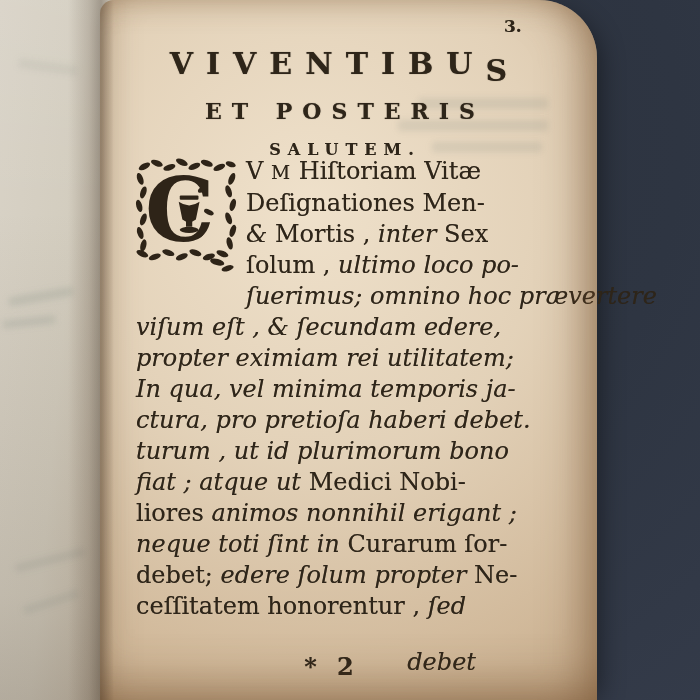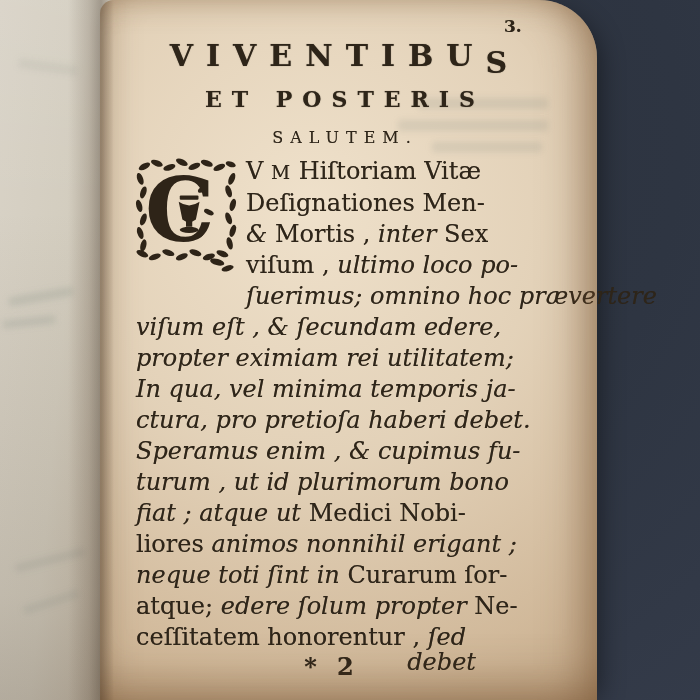--- a/index.html
+++ b/index.html
@@ -43,26 +43,26 @@
     position:absolute;inset:0;border-top-right-radius:58px;border-top-left-radius:14px;pointer-events:none;z-index:6;
     box-shadow:
       inset -30px 0 42px -16px rgba(112,76,44,0.50),
       inset 0 -36px 46px -20px rgba(112,76,44,0.42),
       inset 26px 0 32px -18px rgba(118,88,58,0.34),
       inset 0 18px 28px -16px rgba(150,114,74,0.26);
   }
 
   .ink{color:#2e2519;}
   .header{position:absolute;left:30px;top:30px;width:430px;text-align:center;z-index:4;}
-  .t1{font-size:30px;letter-spacing:13px;font-weight:bold;line-height:1.2;margin:8px;
+  .t1{font-size:30px;letter-spacing:13px;font-weight:bold;line-height:1.2;margin:16px;
       text-shadow:0 0 1px rgba(46,37,25,0.55);}
   .t1 .s2{position:relative;top:7px;}
   .t2{font-size:22px;letter-spacing:10px;font-weight:bold;line-height:1.2;margin:12px 0 0 0;
       text-shadow:0 0 1px rgba(46,37,25,0.5);}
-  .t3{font-size:16px;letter-spacing:7px;font-weight:normal;margin:16px 0 0 0;
+  .t3{font-size:16px;letter-spacing:7px;font-weight:bold;margin:16px 0 0 0;
       text-shadow:0 0 0.5px rgba(46,37,25,0.5);}
   .pagenum{position:absolute;left:404px;top:16px;font-size:17px;font-weight:bold;z-index:5;
       text-shadow:0 0 0.5px rgba(46,37,25,0.5);}
 
   .ghost-header{position:absolute;left:288px;top:96px;width:180px;height:64px;z-index:3;pointer-events:none;}
   .ghost-header .bar{position:absolute;background:rgba(108,118,112,0.15);filter:blur(3px);border-radius:3px;}
   .gh1{left:30px;top:2px;width:130px;height:11px;}
   .gh2{left:10px;top:24px;width:150px;height:11px;}
   .gh3{left:44px;top:46px;width:110px;height:10px;}
 
@@ -156,32 +156,31 @@
             <path d="M43 42 q10 7 20 0 l-3.5 17 q-6.5 5 -13 0 z"></path>
             <rect x="50" y="60" width="6" height="6"></rect>
             <ellipse cx="53" cy="69" rx="9" ry="3"></ellipse>
           </g>
         </svg>
       </div>
       <div>
           <div class="tline"><span class="ro">V </span><span class="sc">M</span><span class="ro"> Hiſtoriam Vitæ</span></div>
           <div class="tline"><span class="ro">Deſignationes Men-</span></div>
           <div class="tline"><span class="it">&amp; </span><span class="ro">Mortis , </span><span class="it">inter</span><span class="ro"> Sex</span></div>
-          <div class="tline"><span class="ro">viſum , </span><span class="it">ultimo loco po-</span></div>
+          <div class="tline"><span class="ro">ſolum , </span><span class="it">ultimo loco po-</span></div>
           <div class="tline"><span class="it">ſuerimus; omnino hoc prævertere</span></div>
           <div class="tline"><span class="it">viſum eſt , &amp; ſecundam edere,</span></div>
           <div class="tline"><span class="it">propter eximiam rei utilitatem;</span></div>
           <div class="tline"><span class="it">In qua, vel minima temporis ja-</span></div>
           <div class="tline"><span class="it">ctura, pro pretioſa haberi debet.</span></div>
-          <div class="tline"><span class="it">Speramus enim , &amp; cupimus fu-</span></div>
           <div class="tline"><span class="it">turum , ut id plurimorum bono</span></div>
           <div class="tline"><span class="it">fiat ; atque ut </span><span class="ro">Medici Nobi-</span></div>
           <div class="tline"><span class="ro">liores </span><span class="it">animos nonnihil erigant ;</span></div>
           <div class="tline"><span class="it">neque toti ſint in </span><span class="ro">Curarum ſor-</span></div>
-          <div class="tline"><span class="ro">atque; </span><span class="it">edere ſolum propter </span><span class="ro">Ne-</span></div>
+          <div class="tline"><span class="ro">debet; </span><span class="it">edere ſolum propter </span><span class="ro">Ne-</span></div>
           <div class="tline"><span class="ro">ceſſitatem honorentur , </span><span class="it">ſed</span></div>
         </div>
     </div>
 
     <div class="footline ink">
       <span class="signature">* 2</span>
       <span class="catchword">debet</span>
     </div>
 
     <div class="edge-vignette"></div>

